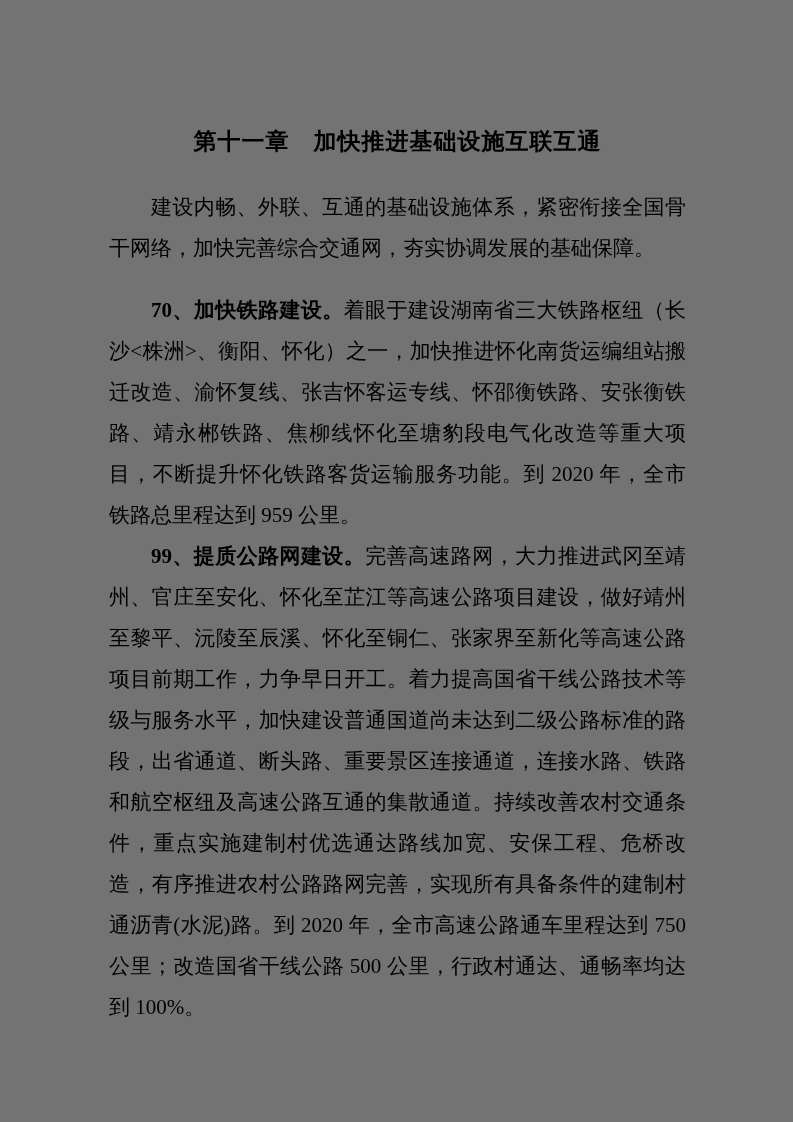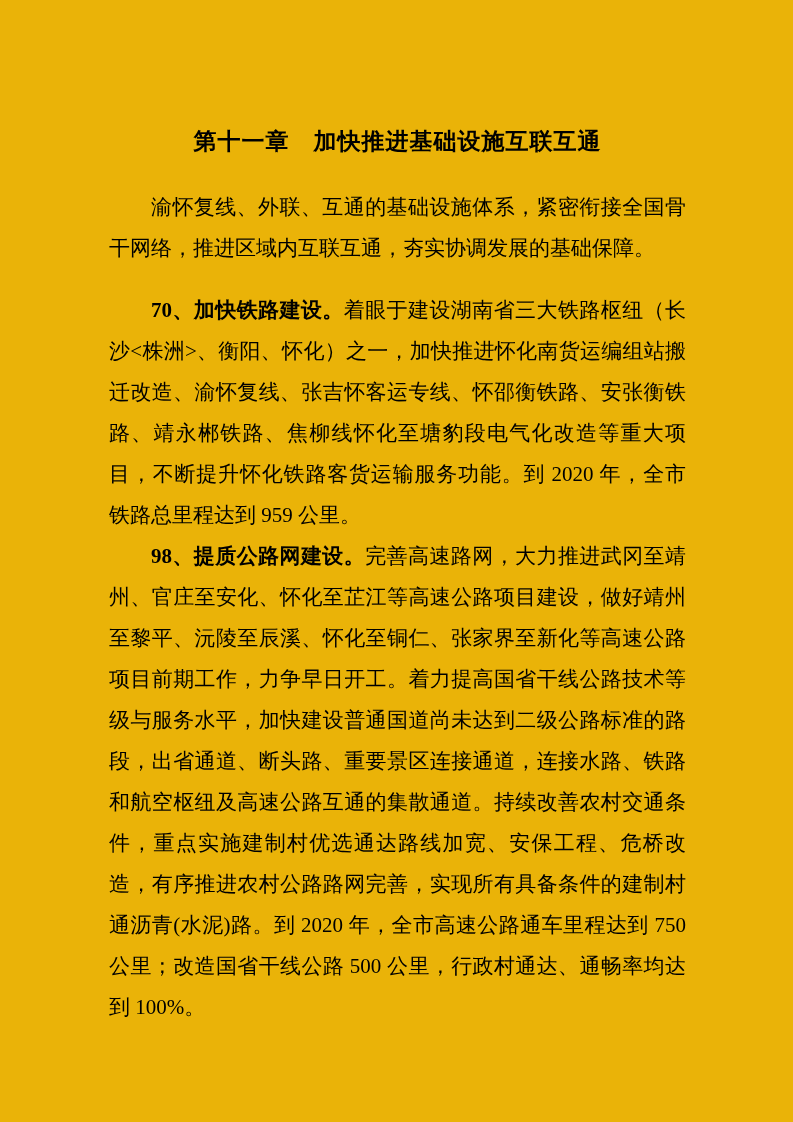--- a/index.html
+++ b/index.html
@@ -5,21 +5,21 @@
   html, body {
     margin: 0;
     padding: 0;
     background: #e8e8e8;
   }
   .page {
     position: relative;
     width: 793px;
     height: 1122px;
     margin: 0 auto;
-    background: #eab308;
+    background: #737373;
     font-family: "Liberation Serif", "DejaVu Serif", serif;
     color: #000000;
     overflow: hidden;
   }
   .content {
     position: absolute;
     left: 109px;
     top: 0;
     width: 577px;
   }
@@ -72,22 +72,22 @@
   }
 </style>
 </head>
 <body>
 
 <div class="page">
   <div class="content">
 
     <h1 class="chapter-title">第十一章　加快推进基础设施互联互通</h1>
 
-    <p class="intro-para">渝怀复线、外联、互通的基础设施体系，紧密衔接全国骨干网络，推进区域内互联互通，夯实协调发展的基础保障。</p>
+    <p class="intro-para">建设内畅、外联、互通的基础设施体系，紧密衔接全国骨干网络，加快完善综合交通网，夯实协调发展的基础保障。</p>
 
 
     <p class="body-para"><span class="lead">70、加快铁路建设。</span><span>着眼于建设湖南省三大铁路枢纽（长沙&lt;株洲&gt;、衡阳、怀化）之一，加快推进怀化南货运编组站搬迁改造、渝怀复线、张吉怀客运专线、怀邵衡铁路、安张衡铁路、靖永郴铁路、焦柳线怀化至塘豹段电气化改造等重大项目，不断提升怀化铁路客货运输服务功能。到 2020 年，全市铁路总里程达到 959 公里。</span></p>
 
-    <p class="body-para"><span class="lead">98、提质公路网建设。</span><span>完善高速路网，大力推进武冈至靖州、官庄至安化、怀化至芷江等高速公路项目建设，做好靖州至黎平、沅陵至辰溪、怀化至铜仁、张家界至新化等高速公路项目前期工作，力争早日开工。着力提高国省干线公路技术等级与服务水平，加快建设普通国道尚未达到二级公路标准的路段，出省通道、断头路、重要景区连接通道，连接水路、铁路和航空枢纽及高速公路互通的集散通道。持续改善农村交通条件，重点实施建制村优选通达路线加宽、安保工程、危桥改造，有序推进农村公路路网完善，实现所有具备条件的建制村通沥青(水泥)路。到 2020 年，全市高速公路通车里程达到 750 公里；改造国省干线公路 500 公里，行政村通达、通畅率均达到 100%。</span></p>
+    <p class="body-para"><span class="lead">99、提质公路网建设。</span><span>完善高速路网，大力推进武冈至靖州、官庄至安化、怀化至芷江等高速公路项目建设，做好靖州至黎平、沅陵至辰溪、怀化至铜仁、张家界至新化等高速公路项目前期工作，力争早日开工。着力提高国省干线公路技术等级与服务水平，加快建设普通国道尚未达到二级公路标准的路段，出省通道、断头路、重要景区连接通道，连接水路、铁路和航空枢纽及高速公路互通的集散通道。持续改善农村交通条件，重点实施建制村优选通达路线加宽、安保工程、危桥改造，有序推进农村公路路网完善，实现所有具备条件的建制村通沥青(水泥)路。到 2020 年，全市高速公路通车里程达到 750 公里；改造国省干线公路 500 公里，行政村通达、通畅率均达到 100%。</span></p>
 
   </div>
 
 </div>
 
 </body></html>

